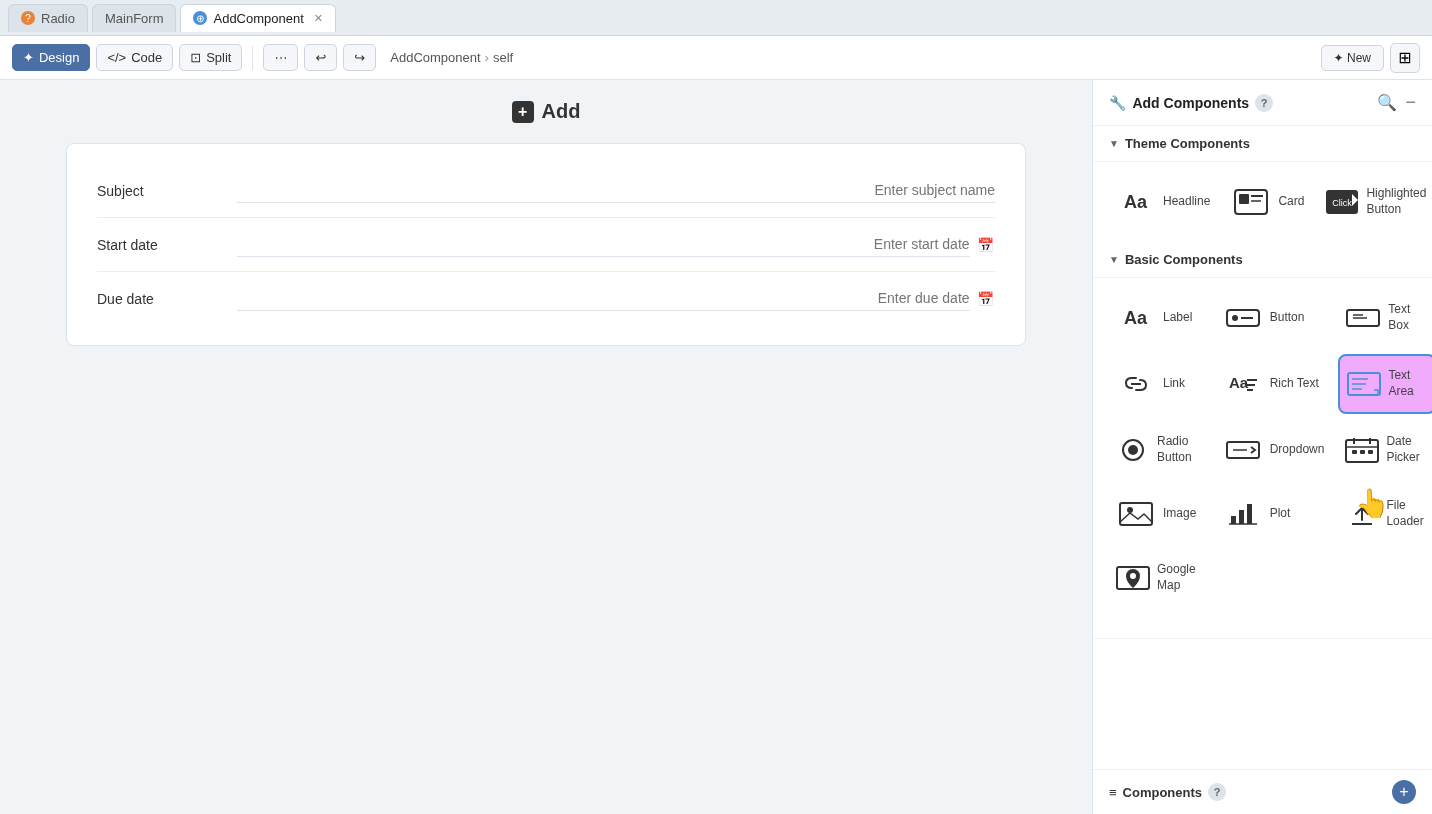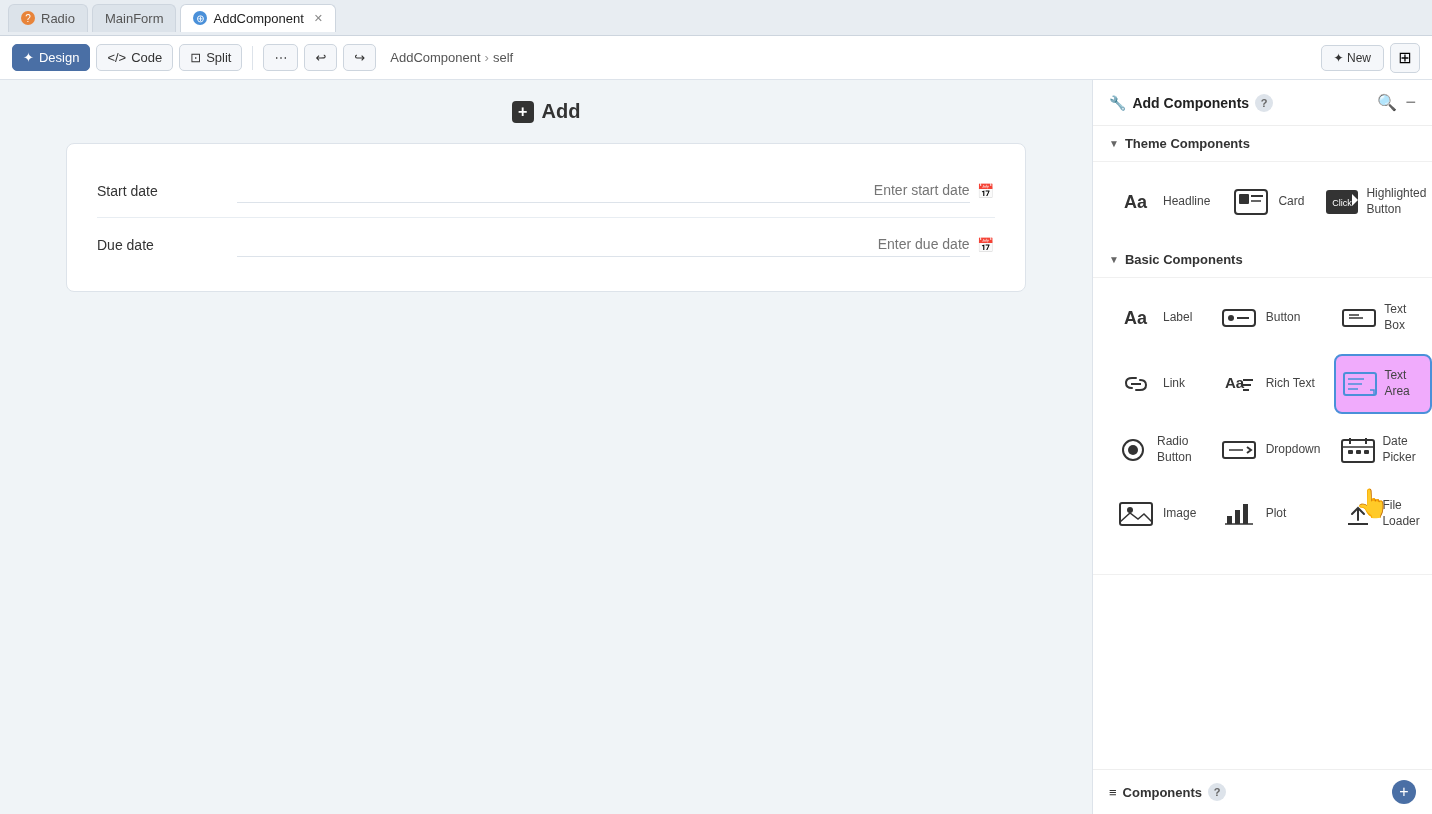--- a/index.html
+++ b/index.html
@@ -156,20 +156,26 @@
 
   <div class="canvas">
     <div class="canvas-title">
       <div class="plus-icon">+</div>
       <span>Add</span>
     </div>
     <div class="form-card">
 
       <div id="form-rows">
           <div class="form-row">
+            <div class="form-label">Subject</div>
+            <div class="form-input-wrapper">
+              <input class="form-input" type="text" placeholder="Enter subject name" style="">
+            </div>
+          </div>
+          <div class="form-row">
             <div class="form-label">Start date</div>
             <div class="form-input-wrapper">
               <input class="form-input" type="text" placeholder="Enter start date" style="">
               <span class="calendar-icon">📅</span>
             </div>
           </div>
           <div class="form-row">
             <div class="form-label">Due date</div>
             <div class="form-input-wrapper">
               <input class="form-input" type="text" placeholder="Enter due date" style="">
@@ -371,20 +377,30 @@
         <div class="component-item">
           <div class="component-icon">
             <svg width="36" height="28" viewBox="0 0 36 28">
               <path d="M18 20 L18 8 M12 14 L18 8 L24 14" stroke="#333" stroke-width="2" fill="none" stroke-linecap="round"></path>
               <line x1="8" y1="24" x2="28" y2="24" stroke="#333" stroke-width="2"></line>
             </svg>
           </div>
           <span class="component-label">File Loader</span>
         </div>
 
+        <div class="component-item">
+          <div class="component-icon">
+            <svg width="36" height="28" viewBox="0 0 36 28">
+              <rect x="2" y="3" width="32" height="22" rx="2" fill="none" stroke="#333" stroke-width="2"></rect>
+              <path d="M18 5 C14 5 11 8 11 12 C11 18 18 24 18 24 C18 24 25 18 25 12 C25 8 22 5 18 5 Z" fill="#333"></path>
+              <circle cx="18" cy="12" r="3" fill="white"></circle>
+            </svg>
+          </div>
+          <span class="component-label">Google Map</span>
+        </div>
       </div>
 
       <div class="section-header">
         
         
       </div>
 
     </div>
 
     <div class="bottom-panel">

